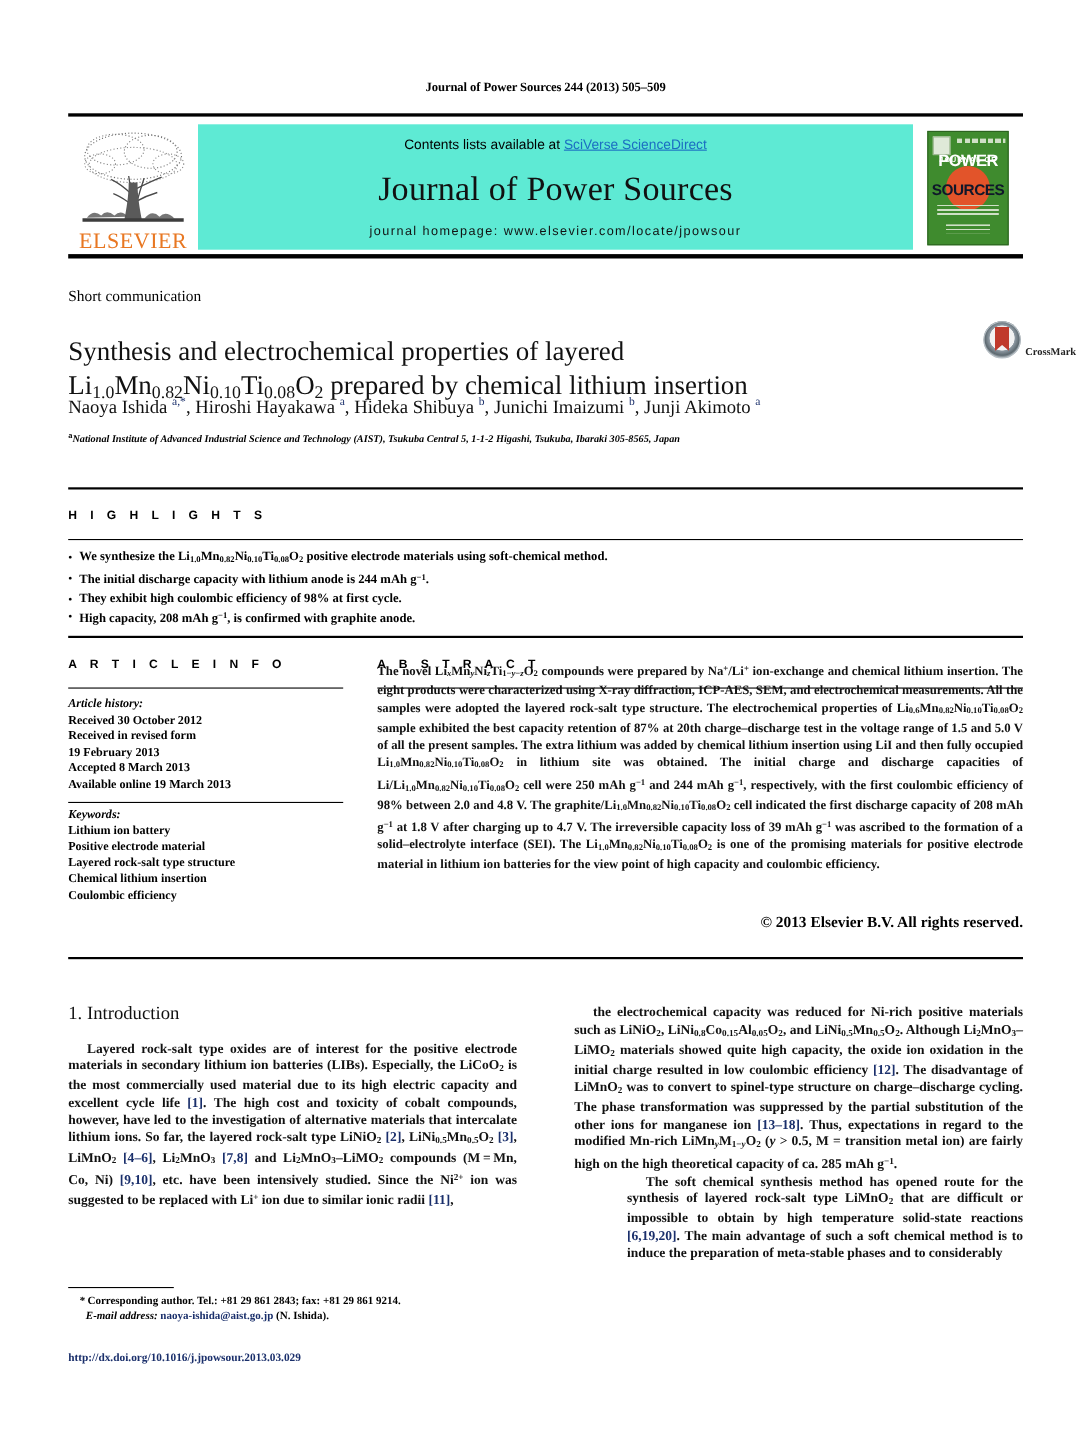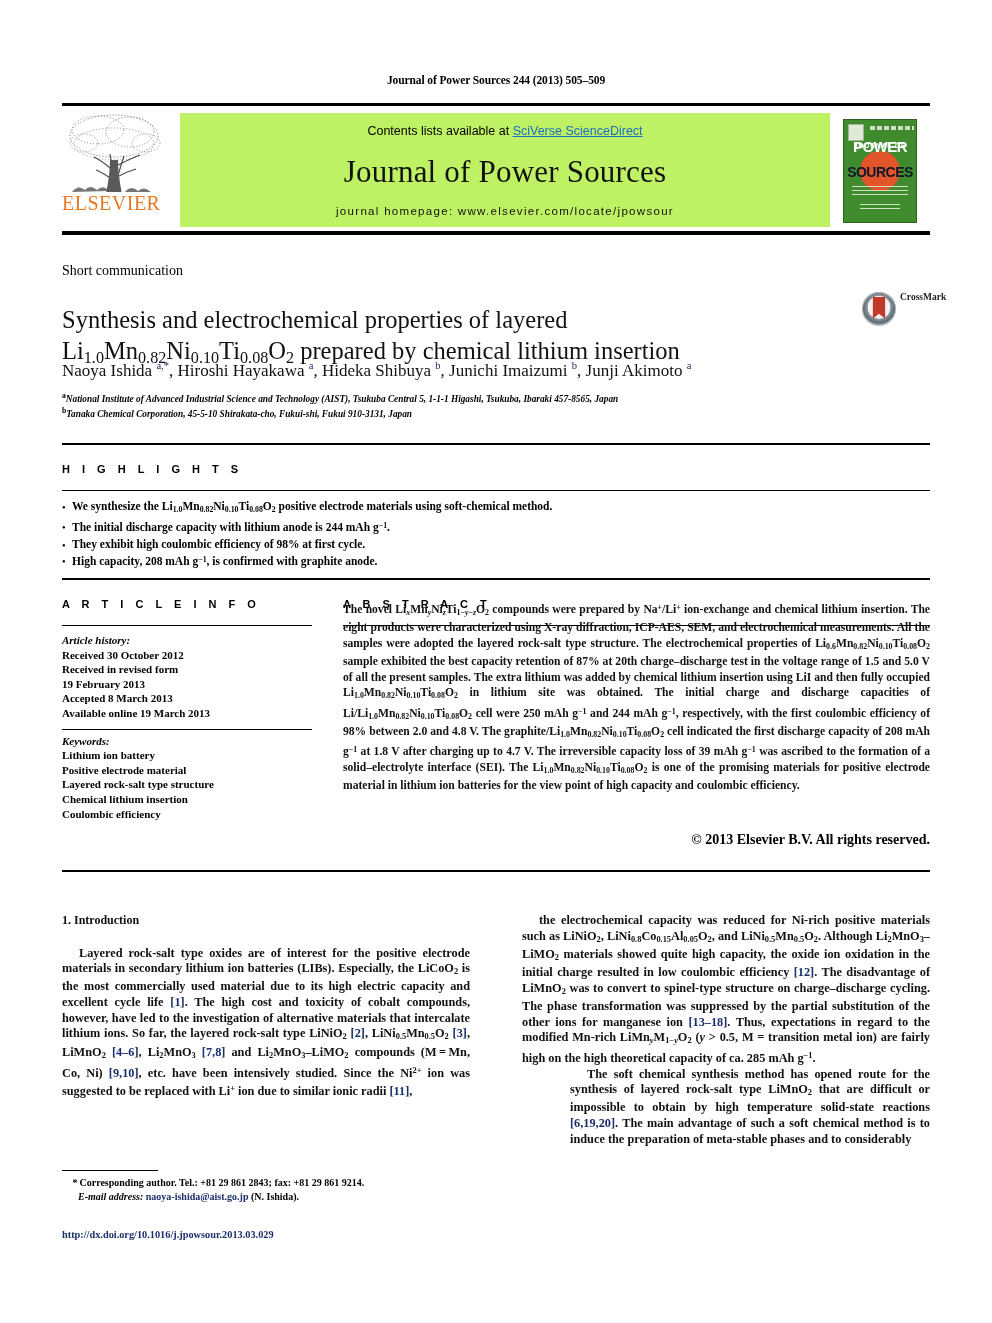--- a/index.html
+++ b/index.html
@@ -50,42 +50,42 @@
     padding-top: 4px;
     box-sizing: border-box;
   }
   .elsevier-logo {
     width: 118px;
     flex: 0 0 118px;
     position: relative;
     display: flex;
     flex-direction: column;
     justify-content: flex-end;
-    align-items: flex-start;
-    padding-bottom: 18px;
+    align-items: center;
+    padding-bottom: 2px;
     box-sizing: border-box;
   }
   .tree {
     width: 104px; height: 92px;
     position: relative;
     overflow: hidden;
   }
   .tree svg { display:block; }
   .elsevier-word {
     font-family: "Liberation Serif", serif;
     font-size: 20px;
     letter-spacing: 0.5px;
     color: #e87722;
     font-weight: normal;
     line-height: 1;
     margin-top: 1px;
   }
   .mast-center {
     flex: 1 1 auto;
-    background: #bef264;
+    background: #5eead4;
     margin: 3px 0 4px 0;
     display: flex;
     flex-direction: column;
     justify-content: space-between;
     align-items: center;
     padding: 11px 0 10px 0;
     box-sizing: border-box;
   }
   .contents-line {
     font-family: "Liberation Sans", sans-serif;
@@ -175,22 +175,22 @@
     line-height: 31px;
     font-family: "Liberation Serif", serif;
     font-weight: normal;
     color: #111;
   }
   .title sub { font-size: 0.66em; vertical-align: -0.22em; }
 
   
   .crossmark {
     position: absolute;
-    left: 862px; top: 292px;
-    display: flex; align-items: flex-start; gap: 4px;
+    left: 894px; top: 292px;
+    display: flex; align-items: flex-end; gap: 4px;
   }
   .cm-badge {
     width: 34px; height: 34px; border-radius: 50%;
     background: radial-gradient(circle at 50% 45%, #f2f2f2 0 44%, #8f9aa3 46%, #5d6970 62%, #cfd6db 74%, #eef1f3 100%);
     position: relative;
     box-shadow: 0 0 0 1px #b8c0c6 inset;
   }
   .cm-badge:after {
     content:"";
     position:absolute; left:50%; top:5px; transform:translateX(-50%);
@@ -289,22 +289,22 @@
     font-size: 12.3px;
     line-height: 15.6px;
     text-align: justify;
     font-family: "Liberation Serif", serif;
     font-weight: bold;
     color: #111;
   }
   .col-left  { left: 62px;  top: 913px; }
   .col-right { left: 522px; top: 913px; }
   .sec-title {
-    font-size: 12px;
-    font-weight: bold;
+    font-size: 17px;
+    font-weight: normal;
     margin-bottom: 17px;
   }
   .col p { margin: 0; text-indent: 17px; }
   .col p + p { margin-top: 0; margin-left: 48px; }
   .ref { color: #1a2f6b; }
 
   
   .fn-rule {
     position: absolute; left: 62px; top: 1170px; width: 96px;
     border-top: 1px solid #000;
@@ -398,22 +398,21 @@
   </h1>
 
   <div class="crossmark">
     <div class="cm-badge"></div>
     <div class="cm-text">CrossMark</div>
   </div>
 
   <div class="authors">Naoya Ishida <sup>a,*</sup>, Hiroshi Hayakawa <sup>a</sup>, Hideka Shibuya <sup>b</sup>, Junichi Imaizumi <sup>b</sup>, Junji Akimoto <sup>a</sup></div>
 
   <div class="affils">
-    <div><sup>a</sup><span>National Institute of Advanced Industrial Science and Technology (AIST), Tsukuba Central 5, 1-1-1 Higashi, Tsukuba, Ibaraki 457-8565, Japan</span></div>
-    <div><sup>b</sup><span>Tanaka Chemical Corporation, 45-5-10 Shirakata-cho, Fukui-shi, Fukui 910-3131, Japan</span></div>
+    <div><sup>a</sup><span>National Institute of Advanced Industrial Science and Technology (AIST), Tsukuba Central 5, 1-1-2 Higashi, Tsukuba, Ibaraki 305-8565, Japan</span></div>
   </div>
 
   <div class="rule-thick" style="top:443px"></div>
   <div class="sec-label highlights-head">H I G H L I G H T S</div>
   <div class="rule-thin" style="top:490px"></div>
 
   <div class="highlights-list">
     <div class="hl">We synthesize the Li<sub class="s">1.0</sub>Mn<sub class="s">0.82</sub>Ni<sub class="s">0.10</sub>Ti<sub class="s">0.08</sub>O<sub class="s">2</sub> positive electrode materials using soft-chemical method.</div>
     <div class="hl">The initial discharge capacity with lithium anode is 244 mAh g<sup class="s">−1</sup>.</div>
     <div class="hl">They exhibit high coulombic efficiency of 98% at first cycle.</div>

